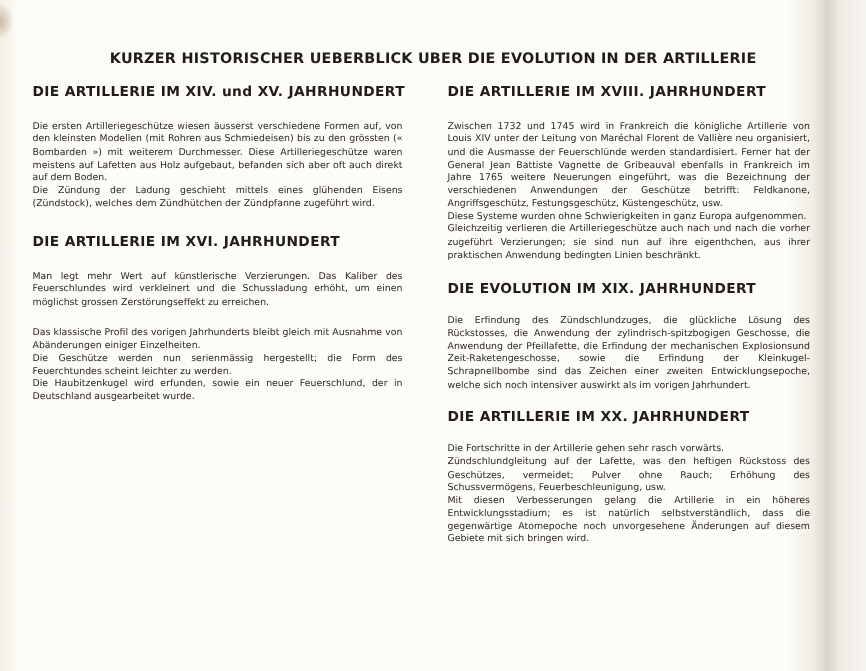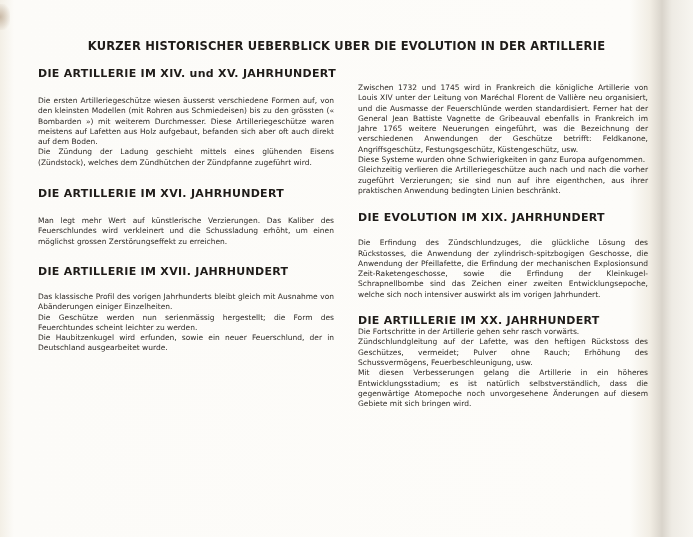--- a/index.html
+++ b/index.html
@@ -19,21 +19,21 @@
     background: radial-gradient(ellipse at left, #c9b9a6 0%, rgba(201,185,166,0) 80%);
   }
   .main-title {
     position: absolute; left: 0; top: 39px; width: 693px;
     text-align: center; font-weight: bold; font-size: 11.5px; letter-spacing: 0.2px;
     color: #1f1c19;
   }
   .col {
     position: absolute; top: 67px;
   }
-  .col-left { left: 38px; width: 296px; }
+  .col-left { left: 26px; width: 296px; }
   .col-right { left: 358px; width: 290px; }
   .section-heading {
     font-weight: bold; font-size: 11px; margin: 0; color: #1f1c19;
     white-space: nowrap; letter-spacing: 0.3px;
   }
   .section-body {
     font-size: 7.5px; line-height: 10.3px; margin: 0; color: #2d2925;
     text-align: justify;
   }
   .section-body p { margin: 0; }
@@ -52,41 +52,41 @@
     <div class="section-body" style="margin-top:16px">
       <p>Die ersten Artilleriegeschütze wiesen äusserst verschiedene Formen auf, von den kleinsten Modellen (mit Rohren aus Schmiedeisen) bis zu den grössten (« Bombarden ») mit weiterem Durchmesser. Diese Artilleriegeschütze waren meistens auf Lafetten aus Holz aufgebaut, befanden sich aber oft auch direkt auf dem Boden.</p>
       <p>Die Zündung der Ladung geschieht mittels eines glühenden Eisens (Zündstock), welches dem Zündhütchen der Zündpfanne zugeführt wird.</p>
     </div>
 
     <h2 class="section-heading" style="margin-top:19px">DIE ARTILLERIE IM XVI. JAHRHUNDERT</h2>
     <div class="section-body" style="margin-top:16px">
       <p>Man legt mehr Wert auf künstlerische Verzierungen. Das Kaliber des Feuerschlundes wird verkleinert und die Schussladung erhöht, um einen möglichst grossen Zerstörungseffekt zu erreichen.</p>
     </div>
 
-    <h2 class="section-heading" style="margin-top:18px">DIE ARTILLERIE IM XVII. JAHRHUNDERT</h2>
     <div class="section-body" style="margin-top:14px">
       <p>Das klassische Profil des vorigen Jahrhunderts bleibt gleich mit Ausnahme von Abänderungen einiger Einzelheiten.</p>
       <p>Die Geschütze werden nun serienmässig hergestellt; die Form des Feuerchtundes scheint leichter zu werden.</p>
       <p>Die Haubitzenkugel wird erfunden, sowie ein neuer Feuerschlund, der in Deutschland ausgearbeitet wurde.</p>
     </div>
   </div>
 
   <div class="col col-right">
 
+    <h2 class="section-heading" style="margin-top:0">DIE ARTILLERIE IM XVIII. JAHRHUNDERT</h2>
     <div class="section-body" style="margin-top:16px">
       <p>Zwischen 1732 und 1745 wird in Frankreich die königliche Artillerie von Louis XIV unter der Leitung von Maréchal Florent de Vallière neu organisiert, und die Ausmasse der Feuerschlünde werden standardisiert. Ferner hat der General Jean Battiste Vagnette de Gribeauval ebenfalls in Frankreich im Jahre 1765 weitere Neuerungen eingeführt, was die Bezeichnung der verschiedenen Anwendungen der Geschütze betrifft: Feldkanone, Angriffsgeschütz, Festungsgeschütz, Küstengeschütz, usw.</p>
       <p>Diese Systeme wurden ohne Schwierigkeiten in ganz Europa aufgenommen.</p>
       <p>Gleichzeitig verlieren die Artilleriegeschütze auch nach und nach die vorher zugeführt Verzierungen; sie sind nun auf ihre eigenthchen, aus ihrer praktischen Anwendung bedingten Linien beschränkt.</p>
     </div>
 
     <h2 class="section-heading" style="margin-top:15px">DIE EVOLUTION IM XIX. JAHRHUNDERT</h2>
     <div class="section-body" style="margin-top:14px">
       <p>Die Erfindung des Zündschlundzuges, die glückliche Lösung des Rückstosses, die Anwendung der zylindrisch-spitzbogigen Geschosse, die Anwendung der Pfeillafette, die Erfindung der mechanischen Explosionsund Zeit-Raketengeschosse, sowie die Erfindung der Kleinkugel-Schrapnellbombe sind das Zeichen einer zweiten Entwicklungsepoche, welche sich noch intensiver auswirkt als im vorigen Jahrhundert.</p>
     </div>
 
     <h2 class="section-heading" style="margin-top:14px">DIE ARTILLERIE IM XX. JAHRHUNDERT</h2>
-    <div class="section-body" style="">
+    <div class="section-body" style="margin-top:14px">
       <p>Die Fortschritte in der Artillerie gehen sehr rasch vorwärts.</p>
       <p>Zündschlundgleitung auf der Lafette, was den heftigen Rückstoss des Geschützes, vermeidet; Pulver ohne Rauch; Erhöhung des Schussvermögens, Feuerbeschleunigung, usw.</p>
       <p>Mit diesen Verbesserungen gelang die Artillerie in ein höheres Entwicklungsstadium; es ist natürlich selbstverständlich, dass die gegenwärtige Atomepoche noch unvorgesehene Änderungen auf diesem Gebiete mit sich bringen wird.</p>
     </div>
   </div>
 </div>
 
 </body></html>

